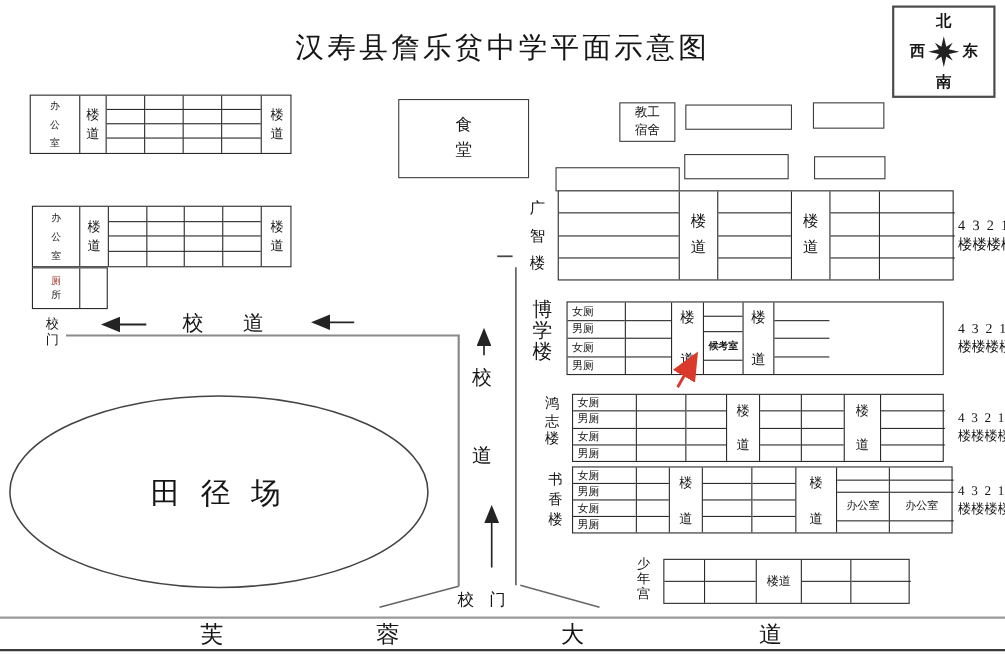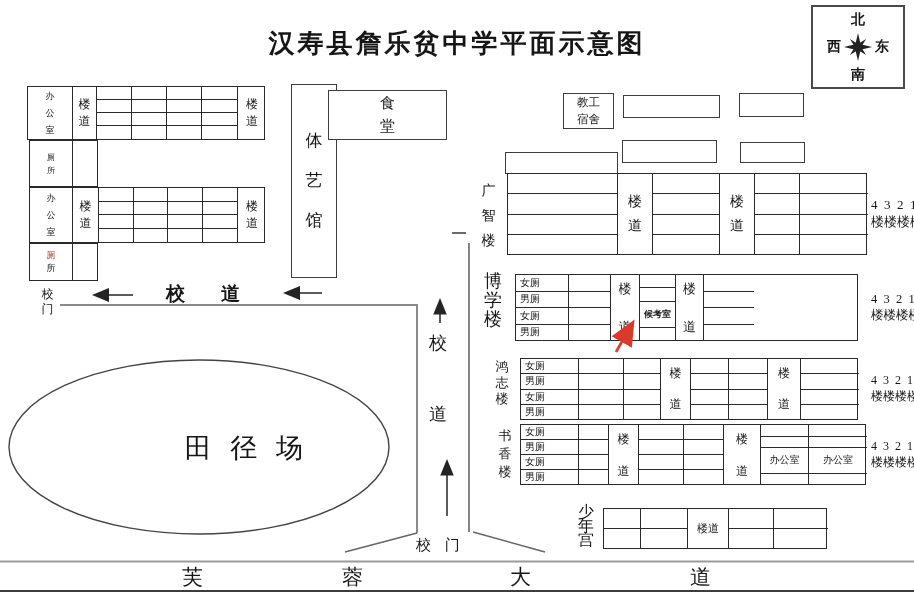--- a/index.html
+++ b/index.html
@@ -21,21 +21,21 @@
   .vcorr{display:flex;align-items:center;justify-content:center}
   .grid44{display:grid;grid-template-columns:repeat(4,1fr);grid-auto-rows:1fr;flex:0 0 auto;border-right:1px solid #2a2a2a}
   .grid44>div{border-right:1px solid #2a2a2a;border-bottom:1px solid #2a2a2a}
   .grid44>div:nth-child(4n){border-right:none}
   .grid44>div:nth-last-child(-n+4){border-bottom:none}
   .floors{position:absolute;display:flex;flex-direction:row}
   .floors>div{flex:1;display:flex;align-items:center}
   .wc{font-size:10px}
   .smallbold{font-family:"Liberation Sans","DejaVu Sans",sans-serif;font-weight:bold;font-size:9px;letter-spacing:0}
   .wavy{text-decoration-style:wavy;text-decoration-thickness:1px;text-underline-offset:2px}
-  .title{position:absolute;left:0;right:0;text-align:center;font-weight:bold;letter-spacing:3px}
+  .title{position:absolute;left:0;right:0;text-align:center;font-weight:normal;letter-spacing:3px}
   .compass{position:absolute;border:2px solid #4a4a4a;background:#fff;display:grid;grid-template-rows:1fr 1.2fr 1fr;font-weight:bold;font-size:14px}
   .compass .row{display:flex;align-items:center;justify-content:center;gap:2px}
 </style>
 </head>
 <body>
 
 <div id="canvas">
 
   <svg class="layer" width="914" height="602" viewBox="0 0 914 602">
     <defs>
@@ -99,26 +99,20 @@
         <div></div>
         <div></div>
         <div></div>
         <div></div>
       </div>
     <div class="tcol vcorr" style="width:28px">
       <div class="vtext" style="width:13px;font-size:12px;line-height:17px">楼道</div>
     </div>
   </div>
 
-  <div class="tbl" style="left:29px;top:140px;width:69px;height:47px">
-    <div class="tcol vcorr" style="width:43px">
-      <div class="vtext" style="width:9px;font-size:8px;line-height:13px">厕所</div>
-    </div>
-    <div class="tcol" style="width:26px"></div>
-  </div>
 
   <div class="tbl" style="left:29px;top:187px;width:236px;height:56px">
     <div class="tcol vcorr" style="width:43px">
       <div class="vtext" style="width:10px;font-size:9px;line-height:17px">办公室</div>
     </div>
     <div class="tcol vcorr" style="width:26px">
       <div class="vtext" style="width:13px;font-size:12px;line-height:17px">楼道</div>
     </div>
     <div class="grid44" style="width:139px">
       <div></div>
@@ -146,27 +140,24 @@
   <div class="tbl" style="left:29px;top:243px;width:69px;height:38px">
     <div class="tcol vcorr" style="width:43px;flex-direction:column">
       <div style="font-size: 9px; line-height: 13px; color: rgb(156, 59, 46);">厕</div>
       <div style="font-size:9px;line-height:13px">所</div>
     </div>
     <div class="tcol" style="width:26px"></div>
   </div>
 
   <div class="abs vtext" style="left:40px;top:287px;width:15px;font-size:12px;line-height:15px">校门</div>
 
-  <div class="abs" style="left:166px;top:281px;font-size:19px;font-weight:bold;letter-spacing:36px;white-space:nowrap">校道</div>
-
-  <div class="box thin cbox" style="left:291px;top:84px;width:46px;height:194px">
-    <div class="vtext" style="width:20px;font-size:17px;line-height:40px">体艺馆</div>
-  </div>
-
-  <div class="box thin cbox" style="left:328px;top:90px;width:119px;height:50px">
+  <div class="abs" style="left:166px;top:281px;font-size:19px;font-weight:normal;letter-spacing:36px;white-space:nowrap">校道</div>
+
+
+  <div class="box thin cbox" style="left:362px;top:90px;width:119px;height:72px">
     <div class="vtext" style="width:18px;font-size:15px;line-height:23px">食堂</div>
   </div>
 
 
   <div class="box thin cbox" style="left:563px;top:93px;width:51px;height:36px">
     <div class="vtext" style="width:26px;font-size:11.5px;line-height:17px">教工宿舍</div>
   </div>
 
   <div class="box thin" style="left:623px;top:95px;width:97px;height:23px"></div>
   <div class="box thin" style="left:739px;top:93px;width:65px;height:24px"></div>
@@ -353,21 +344,21 @@
       <div class="tcell"></div>
     </div>
   </div>
   <div class="floors" style="left:871px;top:424px;height:61px;font-size:12px">
     <div>4楼</div>
     <div>3楼</div>
     <div>2楼</div>
     <div>1楼</div>
   </div>
 
-  <div class="abs vtext" style="left:578px;top:505px;width:14px;font-size:16px;line-height:14px">少年宫</div>
+  <div class="abs vtext" style="left:578px;top:505px;width:14px;font-size:12px;line-height:14px">少年宫</div>
   <div class="tbl" style="left:603px;top:508px;width:224px;height:41px">
     <div class="tcol" style="width:37px">
         <div class="tcell"></div>
         <div class="tcell"></div>
       </div>
     <div class="tcol" style="width:47px">
         <div class="tcell"></div>
         <div class="tcell"></div>
       </div>
     <div class="tcol" style="width:41px">
@@ -382,21 +373,21 @@
         <div class="tcell"></div>
       </div>
   </div>
 
   <div class="abs" style="left:429px;top:331px;font-size:18px">校</div>
   <div class="abs" style="left:429px;top:402px;font-size:18px">道</div>
 
   <div class="abs" style="left:416px;top:536px;font-size:15px;letter-spacing:5px;white-space:nowrap">校 门</div>
 
 
-  <div class="abs" style="left:89px;top:430px;width:220px;text-align:right;font-size:27px;letter-spacing:6px">田 径 场</div>
+  <div class="abs" style="left:89px;top:430px;width:220px;text-align:center;font-size:27px;letter-spacing:6px">田 径 场</div>
 
   <div class="abs" style="left:182px;top:563px;font-size:21px">芙</div>
   <div class="abs" style="left:342px;top:563px;font-size:21px">蓉</div>
   <div class="abs" style="left:510px;top:563px;font-size:21px">大</div>
   <div class="abs" style="left:690px;top:563px;font-size:21px">道</div>
 
   <div class="abs" style="left: 0px; top: 0px; color: rgb(217, 58, 43);">
     <svg class="layer" width="914" height="602" viewBox="0 0 914 602">
       <defs>
         <marker id="ahr" markerWidth="10" markerHeight="9" refX="8" refY="4.5" orient="auto">

